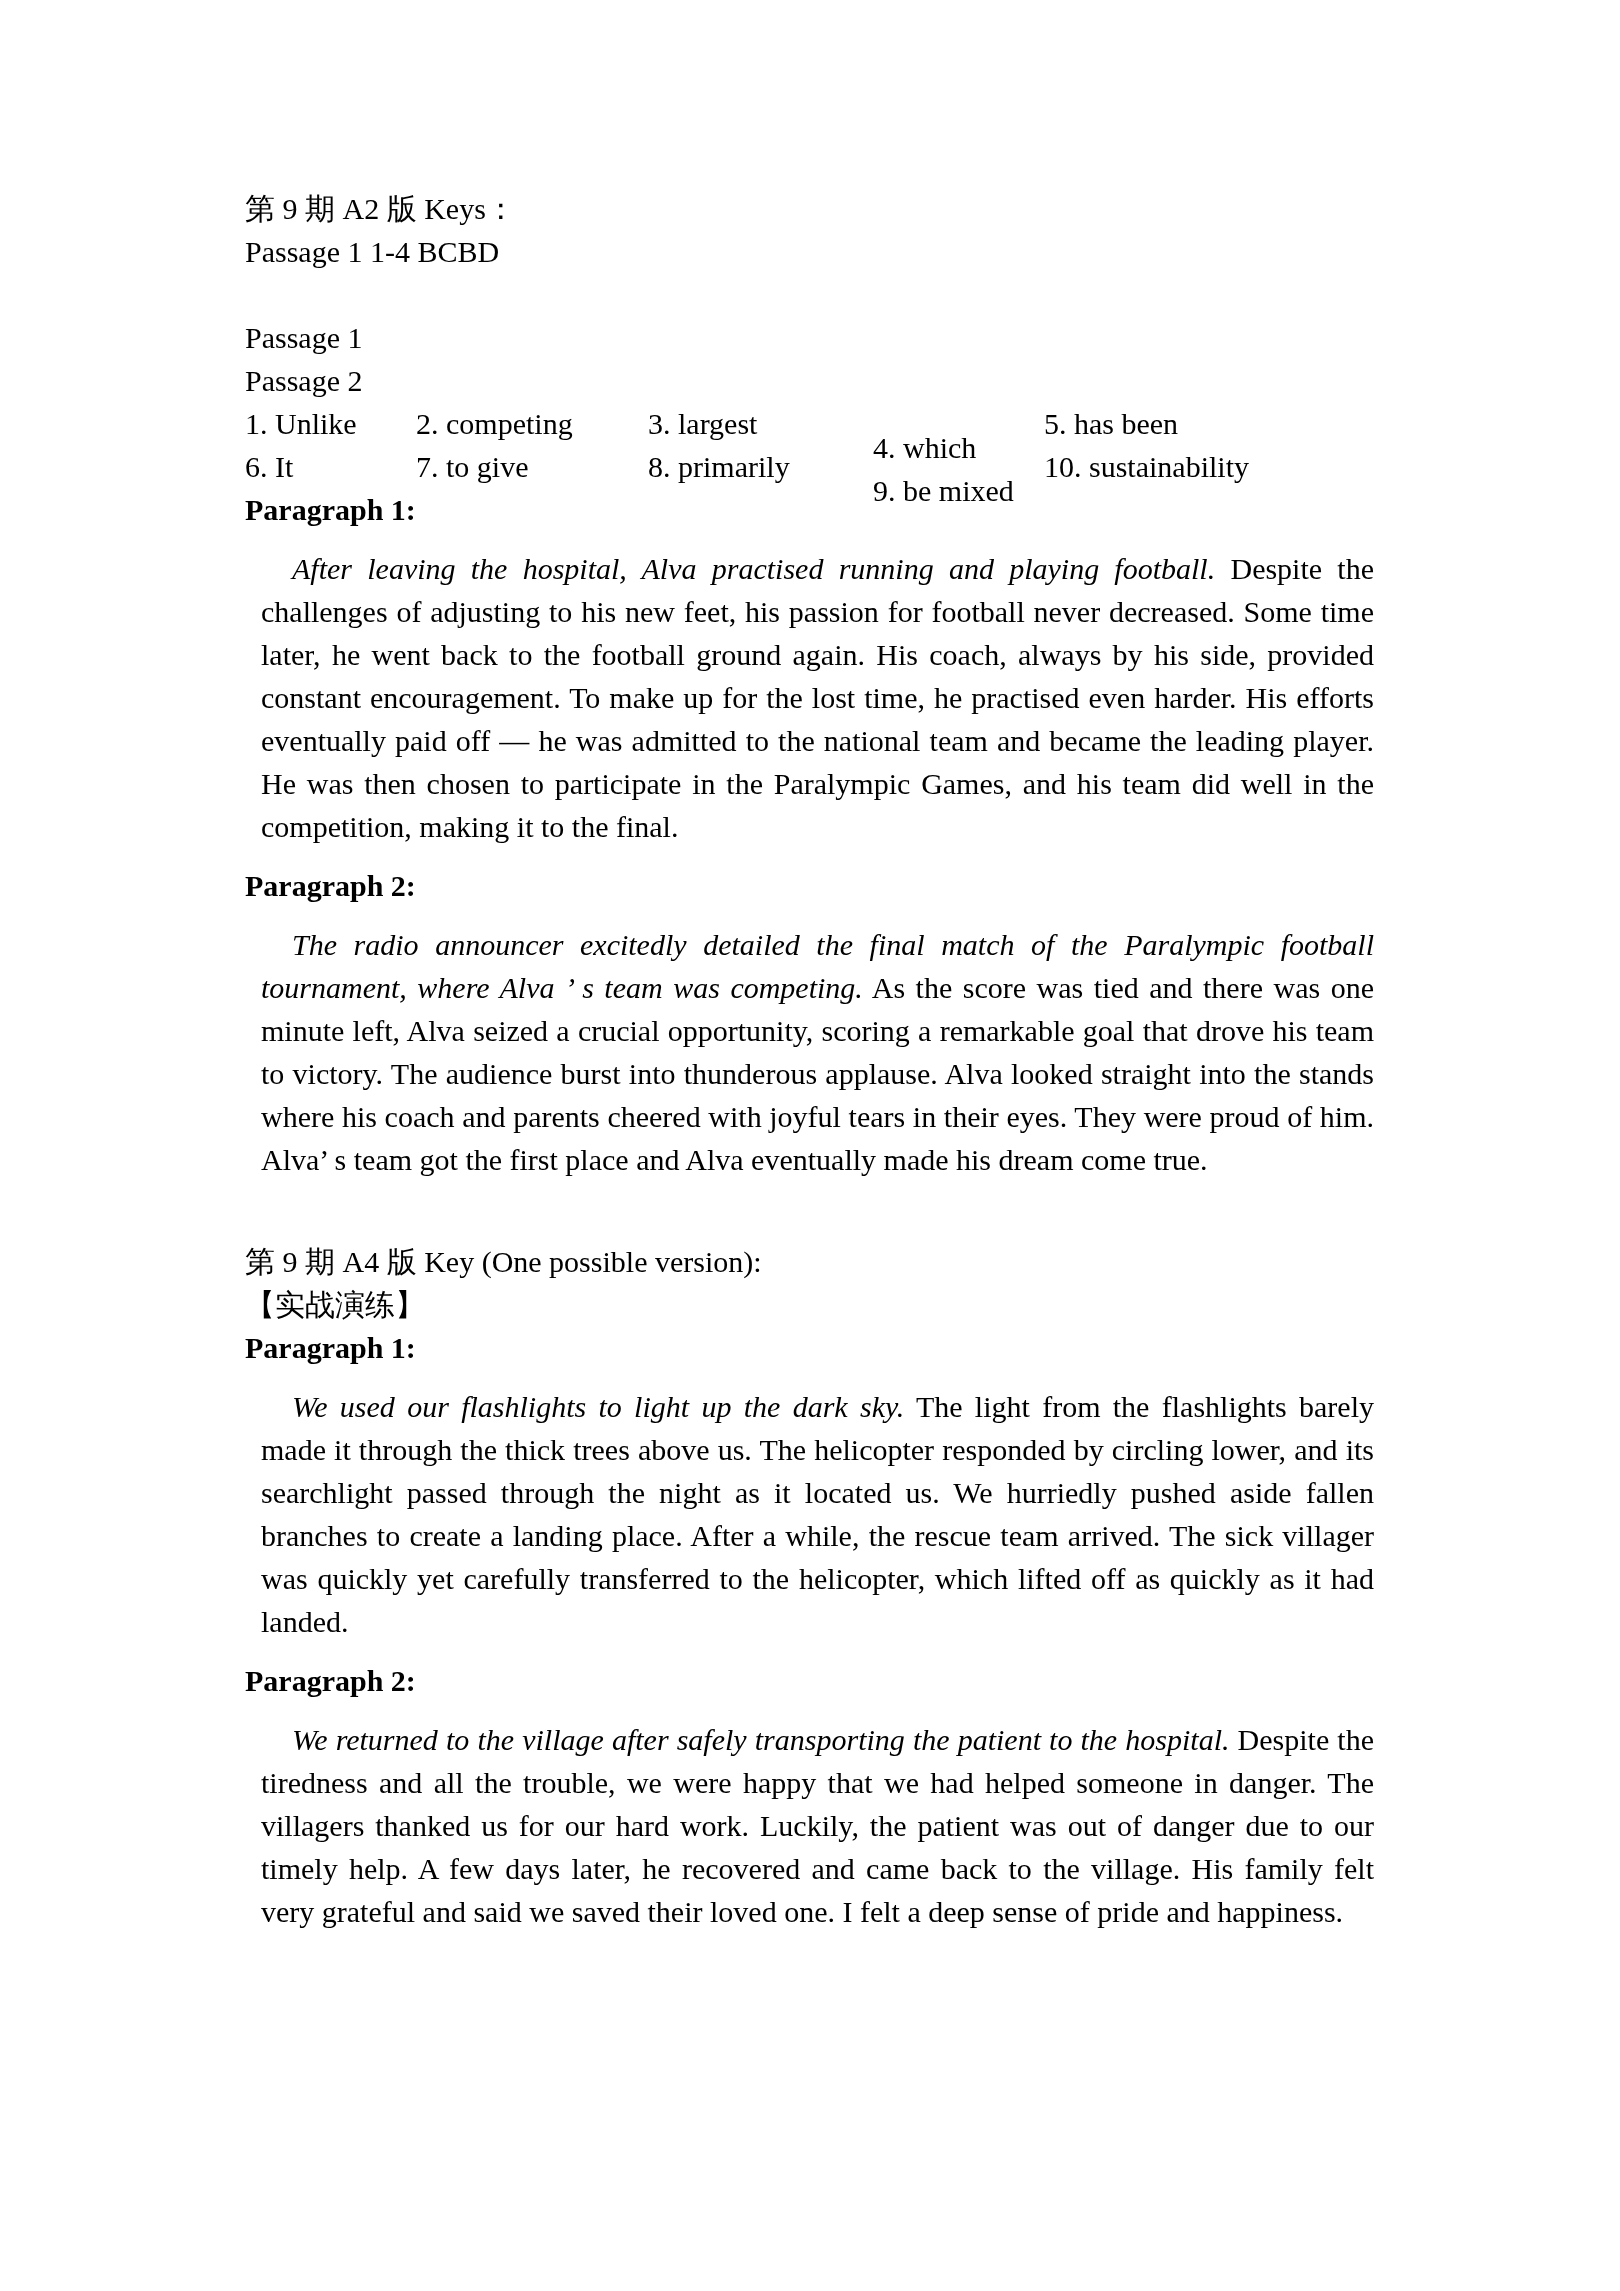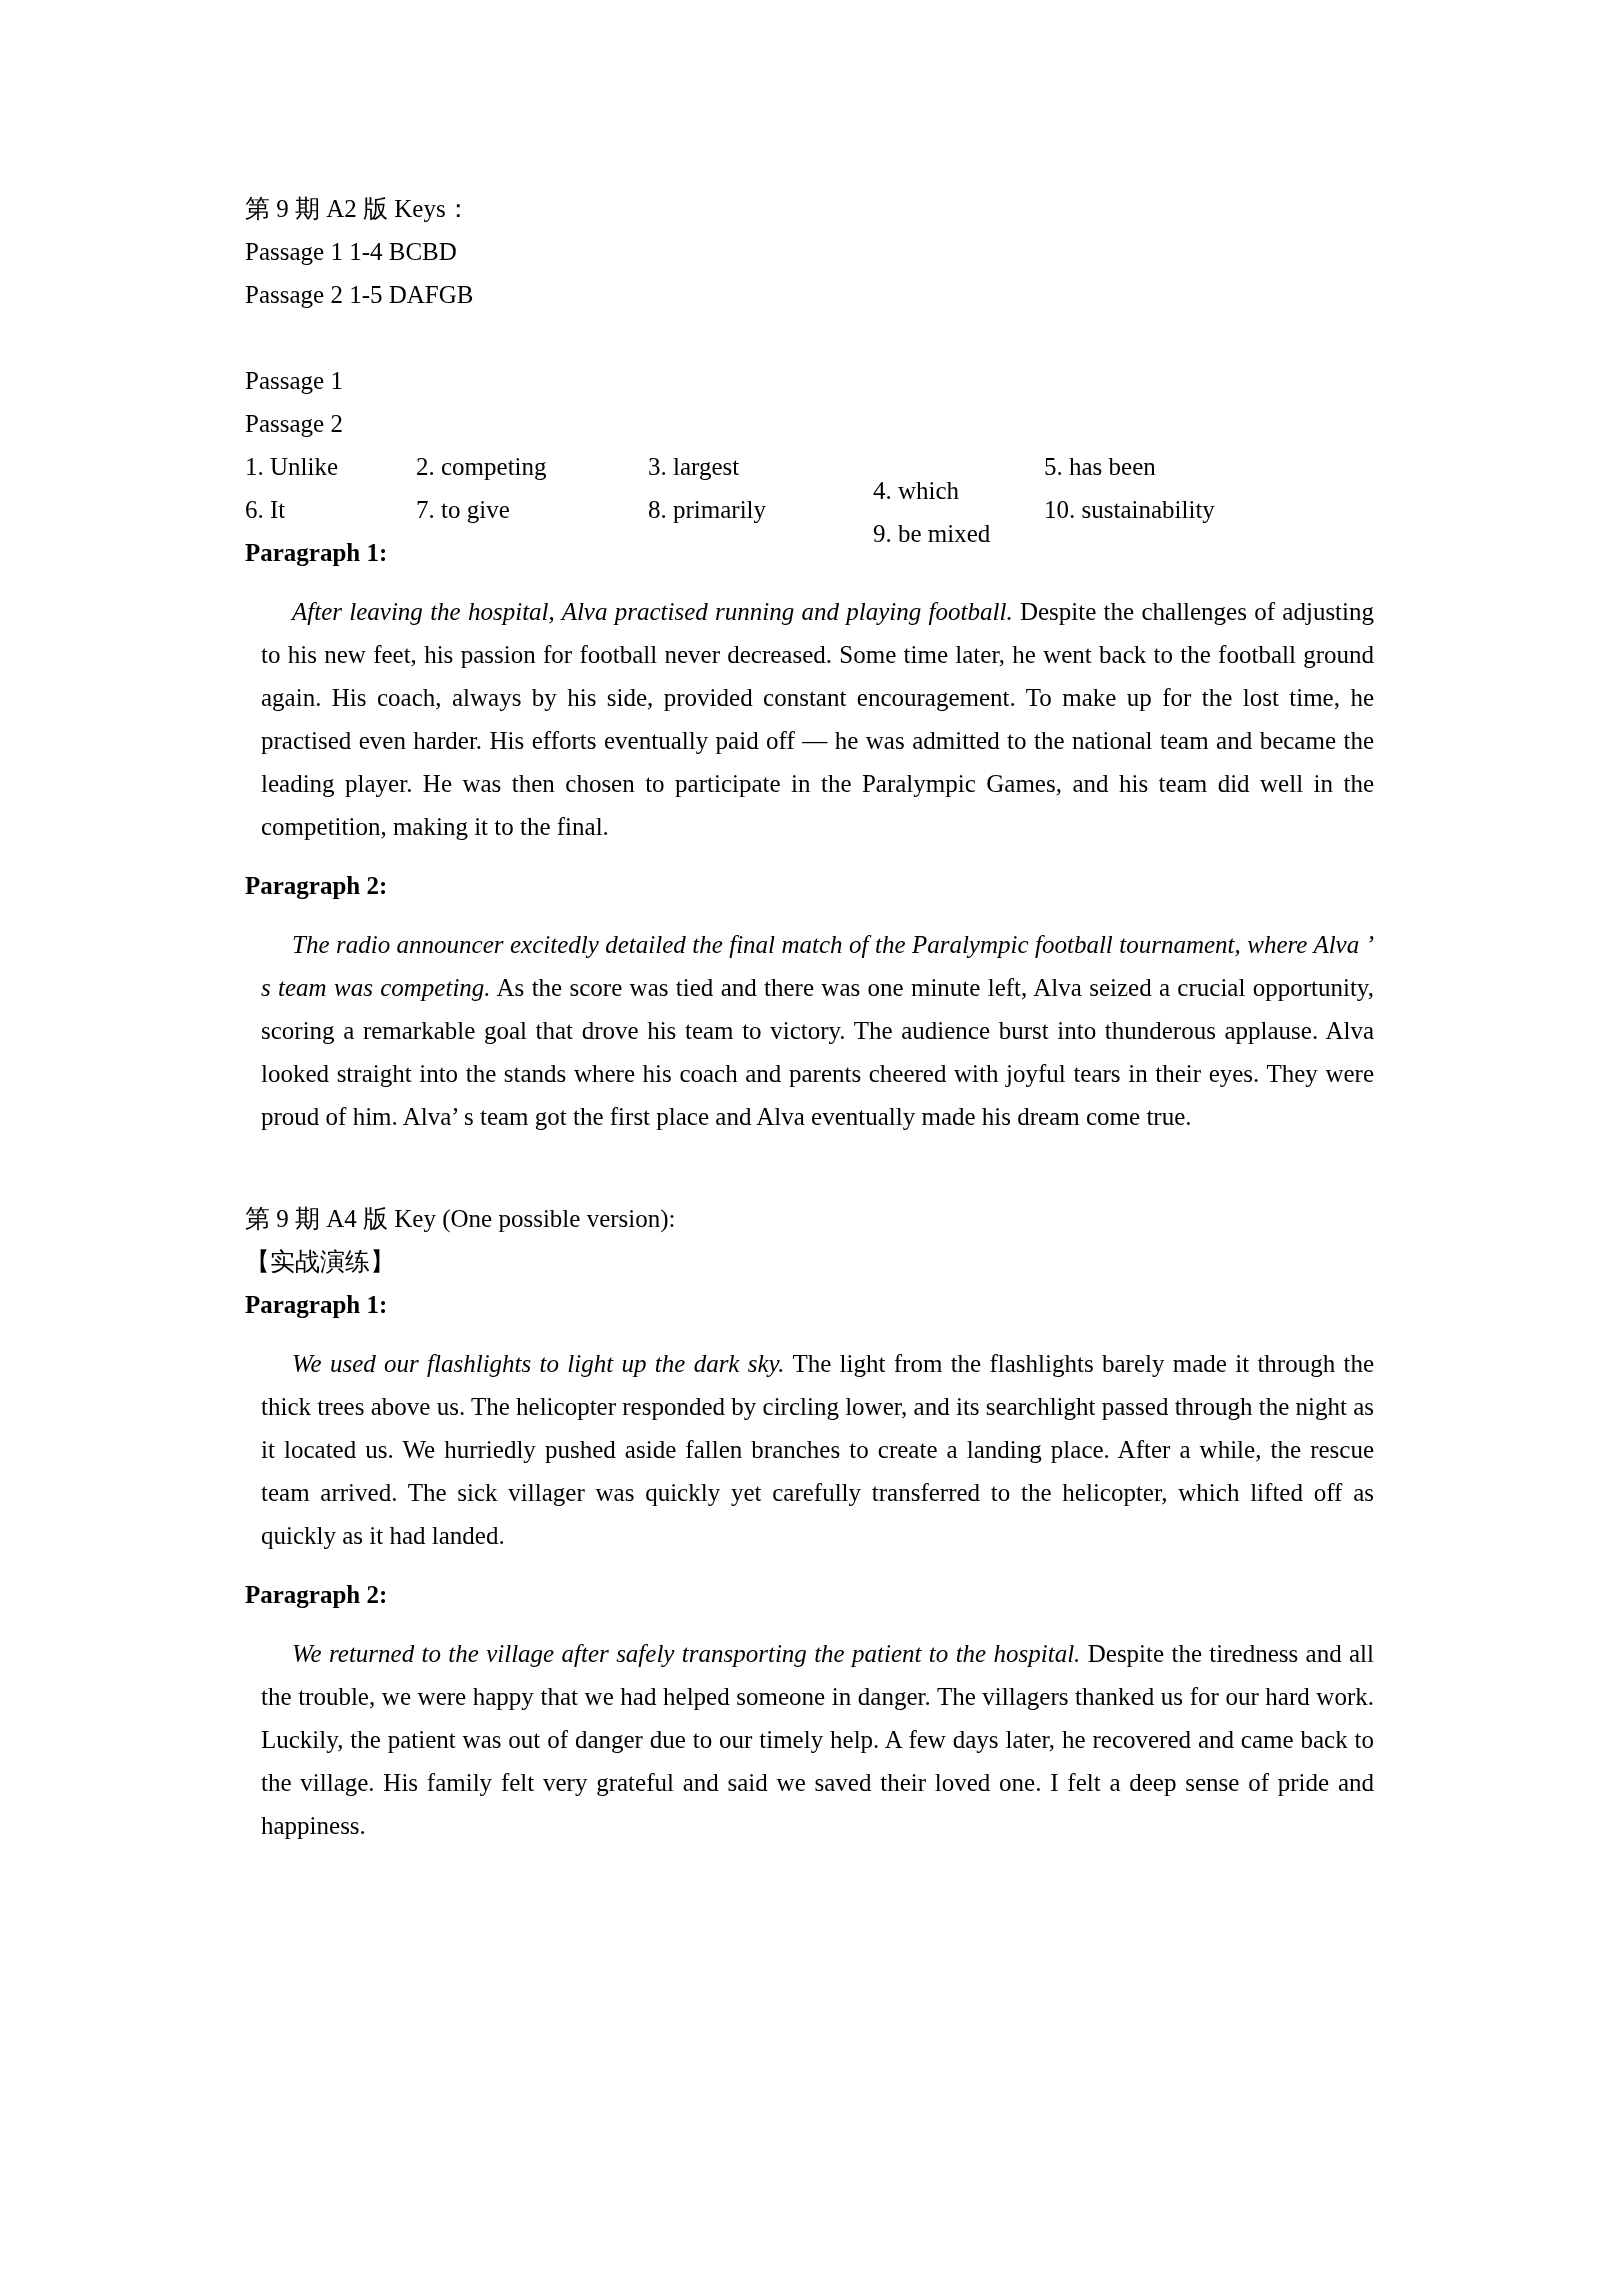--- a/index.html
+++ b/index.html
@@ -7,21 +7,21 @@
     padding: 0;
     background: #ffffff;
   }
   .page {
     position: relative;
     width: 1621px;
     height: 2292px;
     background: #ffffff;
     color: #000000;
     font-family: "Liberation Serif", "DejaVu Serif", serif;
-    font-size: 25px;
+    font-size: 30px;
     box-sizing: border-box;
     padding: 187px 231px 0 245px;
   }
   .line {
     height: 43px;
     line-height: 43px;
     white-space: nowrap;
   }
   .blank {
     height: 43px;
@@ -50,21 +50,20 @@
   }
   .lead { font-style: italic; }
 </style>
 </head>
 <body>
 
 <div class="page">
 
   <div class="line">第 9 期 A2 版 Keys：</div>
   <div class="line">Passage 1 1-4 BCBD</div>
-  <div class="line">Passage 2 1-5 DAFGB</div>
 
   <div class="blank"></div>
 
   <div class="line">Passage 1</div>
   <div class="line">Passage 2</div>
   <div class="tabrow">
     <span class="t0">1. Unlike</span>
     <span class="t1">2. competing</span>
     <span class="t2">3. largest</span>
     <span class="t3">4. which</span>

